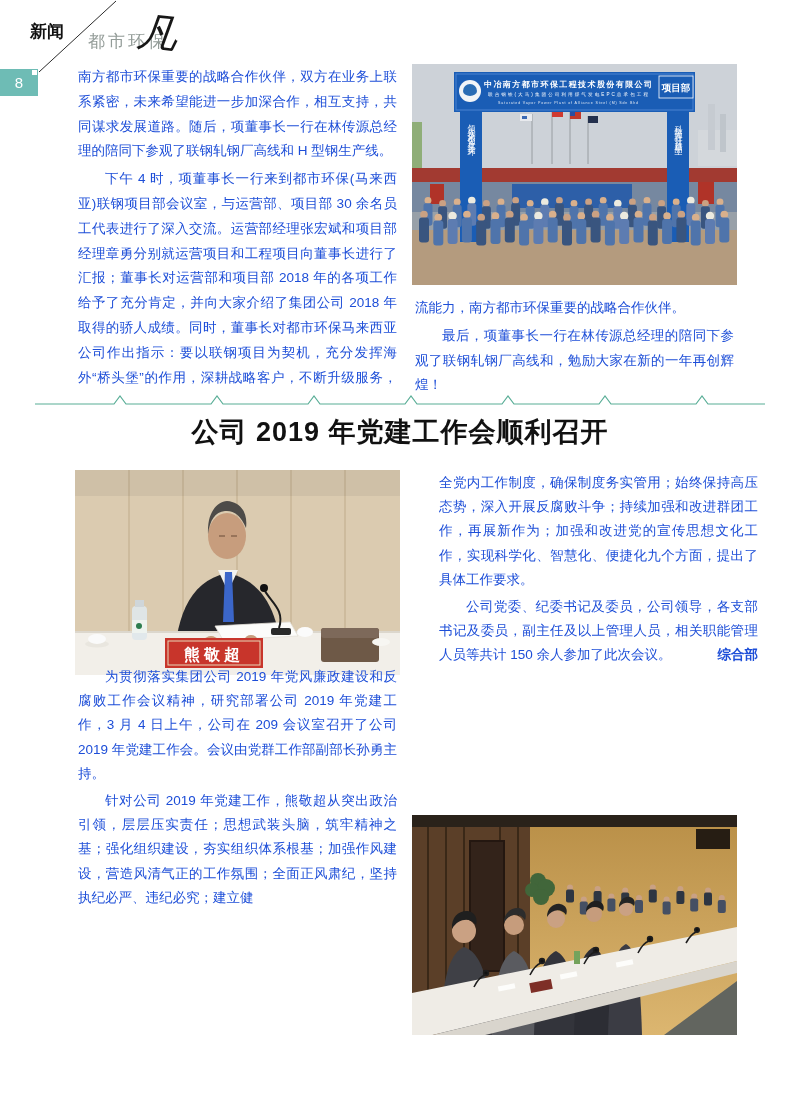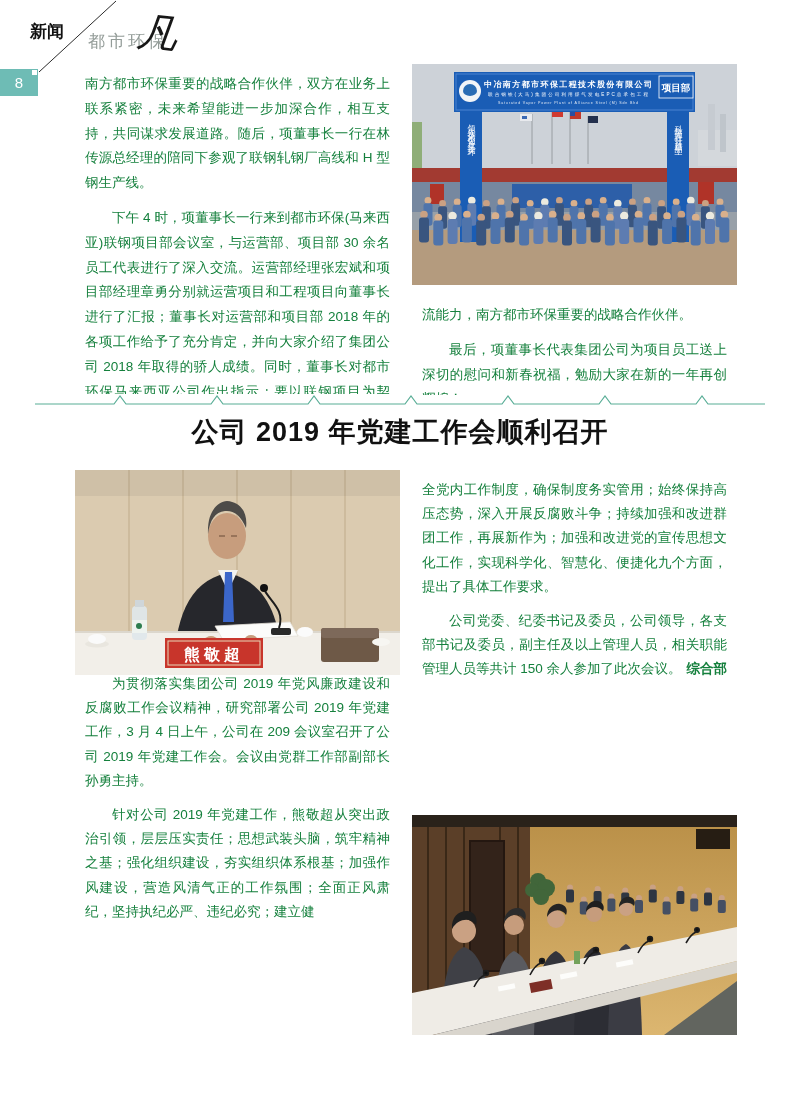--- a/index.html
+++ b/index.html
@@ -11,32 +11,32 @@
   .diag-svg{position:absolute;left:36px;top:0;}
   .masthead{position:absolute;left:88px;top:30px;font-size:17px;letter-spacing:3px;color:#939c98;}
   .logo-glyph{position:absolute;left:137px;top:6px;font-size:40px;color:#171717;
               font-family:"DejaVu Serif",serif;font-style:italic;transform:rotate(6deg);}
   .page-num{position:absolute;left:0;top:69px;width:38px;height:27px;background:#6ebcb5;
             color:#fff;font-size:15px;text-align:center;line-height:27px;}
   .page-num::after{content:"";position:absolute;right:1px;top:1px;width:5px;height:5px;background:#fff;}
 
   
   .col{position:absolute;overflow:hidden;}
-  .col p{margin:10px;text-align:justify;color:#15803d;}
+  .col p{margin:3px;text-align:justify;color:#1d4ed8;}
   .a1 p{font-size:13.5px;line-height:24.8px;}
   .a2 p{font-size:13.5px;line-height:24.2px;}
   .indent{text-indent:2em;}
   .byline{text-align:right !important;font-weight:bold;}
   .p-rel{position:relative;}
   .byline-abs{position:absolute;right:0;bottom:0;font-weight:bold;}
 
   .a1-left{left:75px;top:62px;width:325px;height:332px;}
   .a1-right{left:412px;top:293px;width:325px;height:102px;}
   .a2-left{left:75px;top:662px;width:325px;height:368px;}
-  .a2-right{left:412px;top:468px;width:325px;height:344px;}
+  .a2-right{left:436px;top:468px;width:325px;height:344px;}
 
   
   .zigzag{position:absolute;left:35px;top:393px;}
   .headline{position:absolute;left:0;right:0;top:414px;text-align:center;font-size:27px;
             font-weight:bold;color:#111;letter-spacing:1px;}
 
   
   .photo{position:absolute;display:block;}
   .photo1{left:412px;top:64px;width:325px;height:221px;}
   .photo2{left:75px;top:470px;width:325px;height:205px;}
@@ -167,21 +167,21 @@
         <use href="#p-a" transform="translate(255.10000000000002,152) scale(1)"></use>
         <use href="#p-b" transform="translate(269.40000000000003,150.5) scale(1)"></use>
         <use href="#p-a" transform="translate(283.7,153.5) scale(1)"></use>
         <use href="#p-c" transform="translate(298,152) scale(1)"></use>
         <use href="#p-a" transform="translate(312.3,150.5) scale(1)"></use>
       </g>
   </svg>
 
   <div class="col a1 a1-right">
     <p>流能力，南方都市环保重要的战略合作伙伴。</p>
-    <p class="indent">最后，项董事长代表集团公司为项目员工送上深切的慰问和新春祝福，勉励大家在新的一年再创辉煌！</p>
+    <p class="indent">最后，项董事长一行在林传源总经理的陪同下参观了联钢轧钢厂高线和，勉励大家在新的一年再创辉煌！</p>
     <p class="byline">综合部</p>
   </div>
 
   <svg class="zigzag" width="730" height="14">
     <path d="M0,11 H79 L85,3 L91,11 H176 L182,3 L188,11 H273 L279,3 L285,11 H370 L376,3 L382,11 H467 L473,3 L479,11 H564 L570,3 L576,11 H661 L667,3 L673,11 H730" fill="none" stroke="#58ad96" stroke-width="1.2"></path>
   </svg>
 
   <div class="headline">公司 2019 年党建工作会顺利召开</div>
 
   <svg class="photo photo2" viewBox="0 0 325 205">

